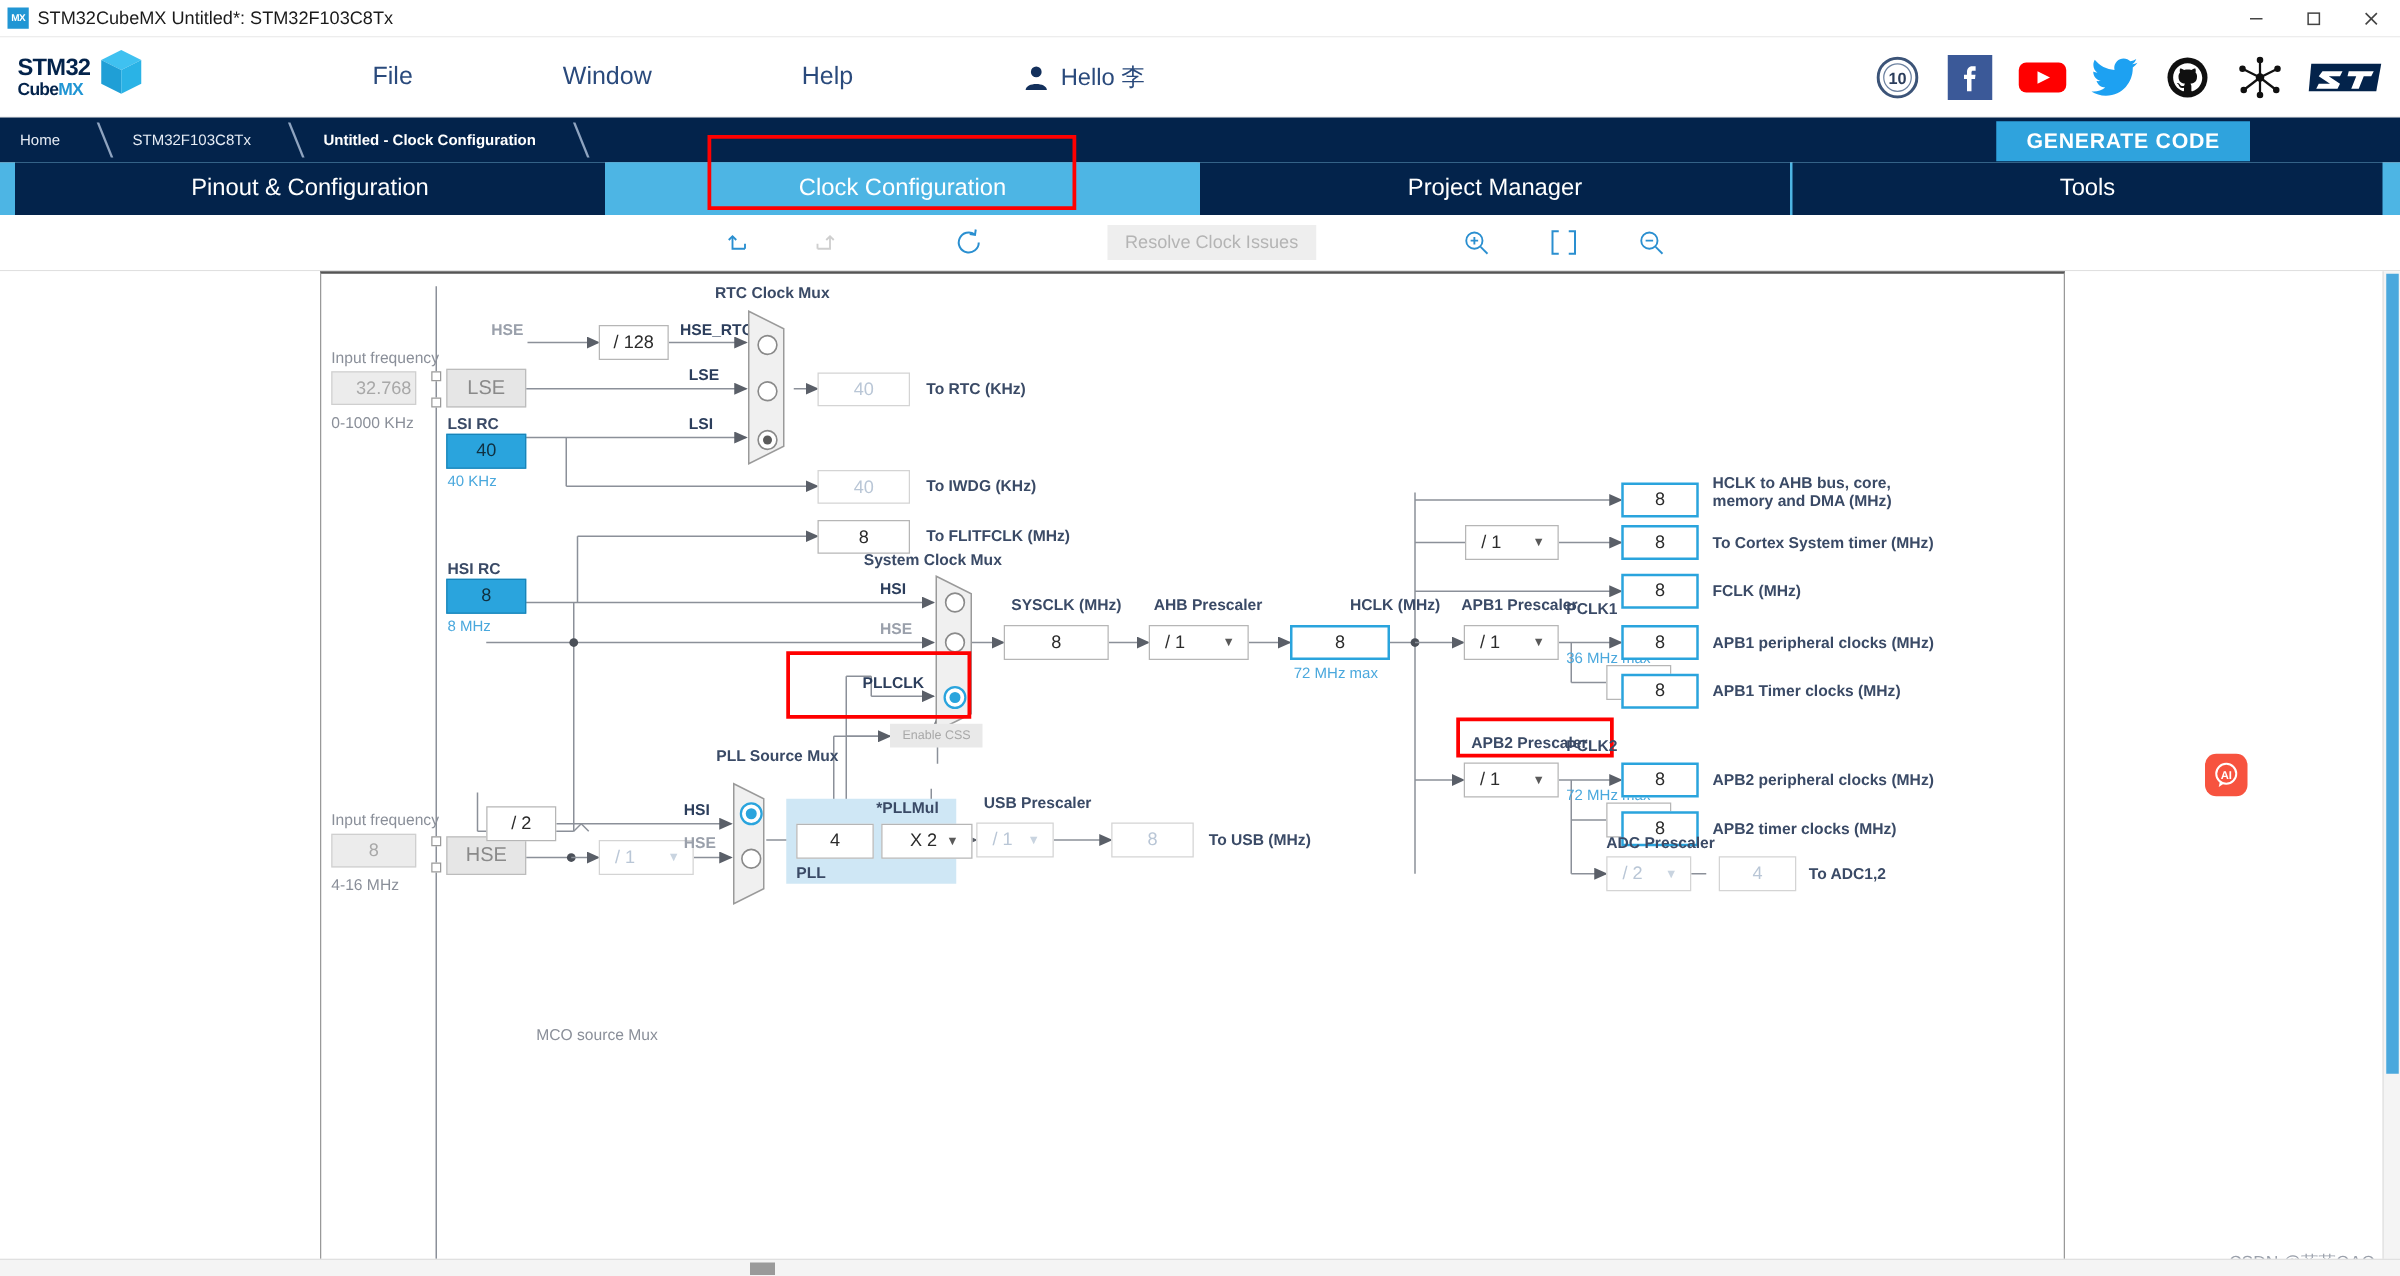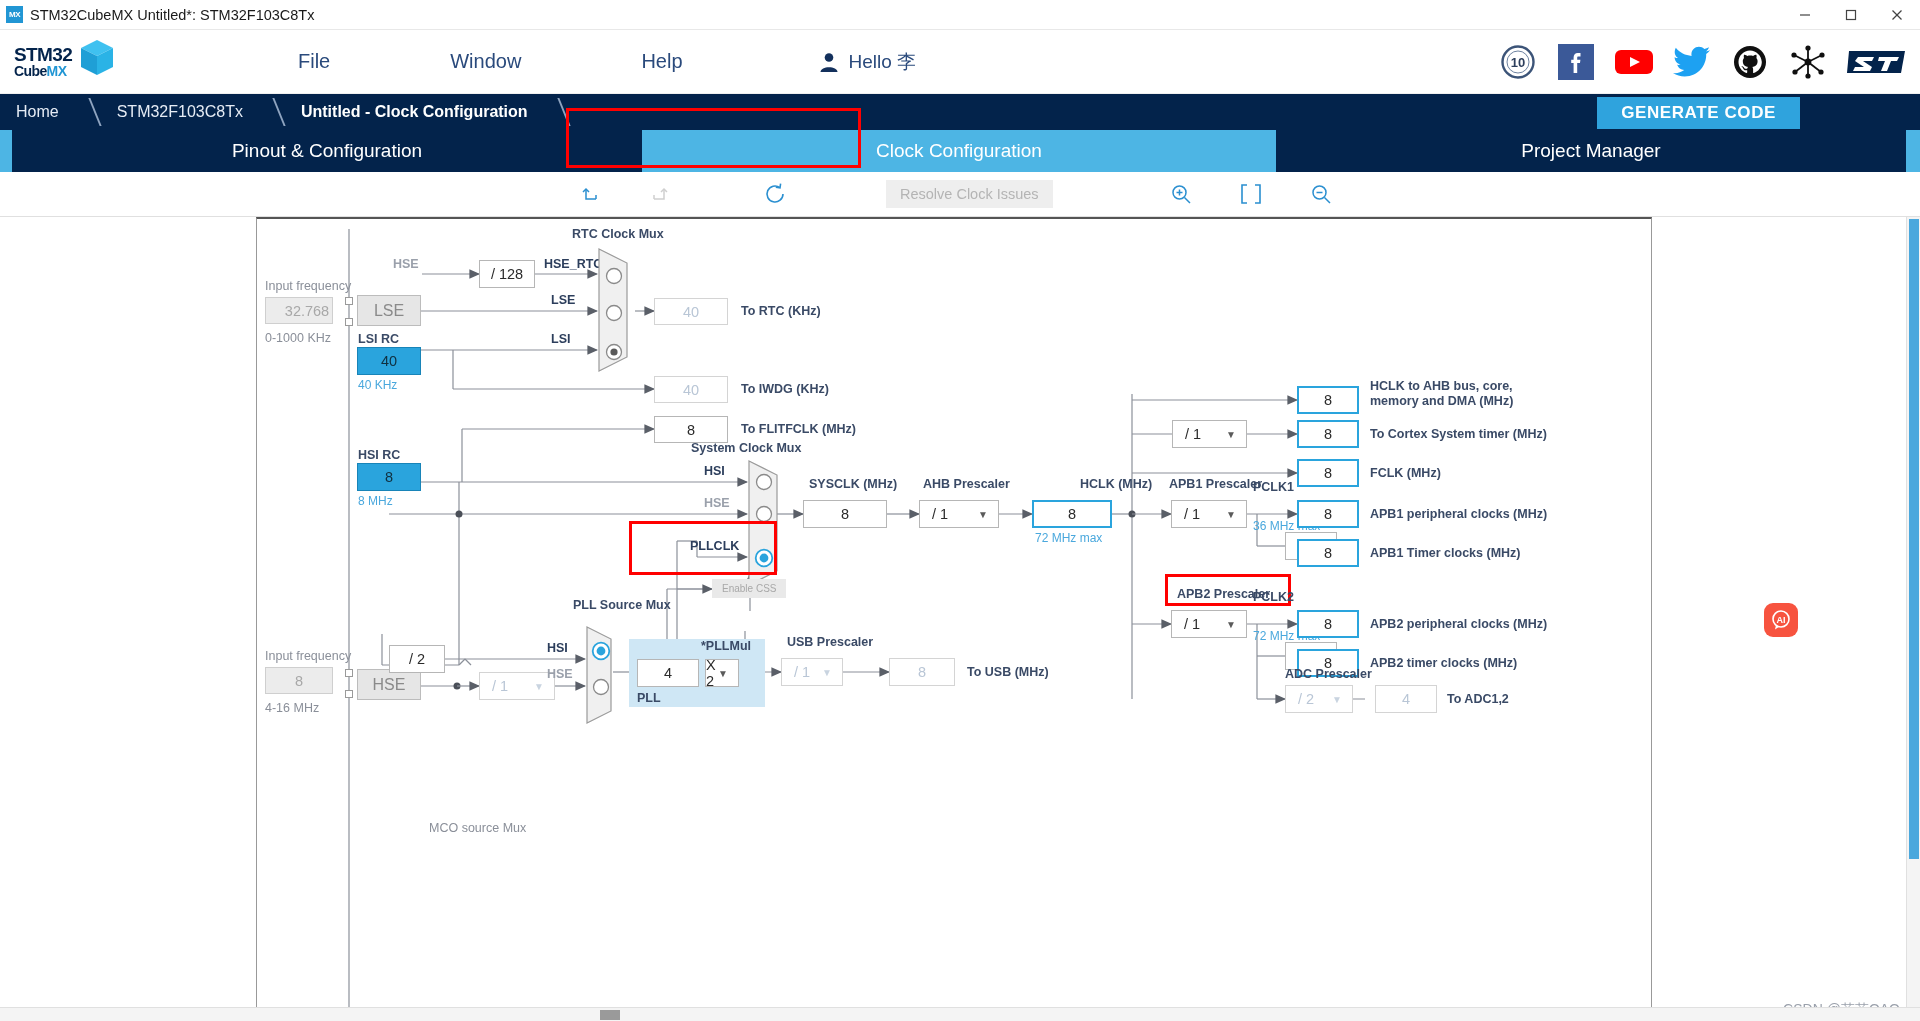--- a/index.html
+++ b/index.html
@@ -50,21 +50,21 @@
   .hello .avatar { width:22px; height:22px; }
   .socials { position:absolute; right:12px; display:flex; align-items:center; gap:18px; }
   .soc { width:40px; height:40px; display:flex; align-items:center; justify-content:center; }
 
   
   .breadcrumb {
     height:36px; background:#03234b; display:flex; align-items:center;
     position:relative; color:#ffffff;
   }
   .crumb { display:flex; align-items:center; height:36px; }
-  .crumb .txt { font-size:16px; padding:0 16px; color:#e6ecf5; }
+  .crumb .txt { font-size:12px; padding:0 16px; color:#e6ecf5; }
   .crumb.active .txt { font-weight:bold; color:#ffffff; }
   .crumb .sep { width:26px; height:36px; position:relative; }
   .crumb .sep::after {
     content:""; position:absolute; left:0; top:4px; width:19px; height:28px;
     border-right:2px solid #8fa4c0;
     transform:skewX(22deg); border-top:0; border-bottom:0;
   }
   .gen-code {
     position:absolute; right:120px; top:3px;
     background:#2fa3dd; color:#ffffff; font-size:17px; font-weight:bold;
@@ -290,20 +290,21 @@
     <span class="txt">Untitled - Clock Configuration</span>
     <span class="sep"></span>
   </div>
   <div class="gen-code">GENERATE CODE</div>
 </div>
 
 <div class="tabrow">
   <div class="tab">Pinout &amp; Configuration</div>
   <div class="tab sel">Clock Configuration</div>
   <div class="tab">Project Manager</div>
+  <div class="tab">Tools</div>
   <div class="tab-highlight"></div>
 </div>
 
 <div class="toolbar">
   <div class="grp" style="left:578px;">
     <div class="tb-ico">
       <svg width="22" height="22" viewBox="0 0 22 22" fill="none" stroke="#2a8fd0" stroke-width="1.5">
         <path d="M16 16 H6 V6"></path>
           <polyline points="3,9 6,6 9,9"></polyline>
           <path d="M16 16 V12"></path>
@@ -629,21 +630,21 @@
     </div>
     <div style="position:absolute; left:335px; top:459px;">
       <svg width="18" height="18">
             <circle cx="9" cy="9" r="7.5" fill="#fff" stroke="#8a8a8a" stroke-width="1.3"></circle>
           </svg>
     </div>
 
     <div class="pllpanel" style="left:372px; top:420px; width:136px; height:68px;"></div>
     <div class="valbox" style="left:380px; top:440px; width:62px; height:28px;">4</div>
     <div class="lbl dark" style="left:444px; top:420px;">*PLLMul</div>
-    <div class="selbox" style="left:448px; top:440px; width:34px; height:28px; padding-left:0;">
+    <div class="selbox" style="left:448px; top:440px; width:73px; height:28px; padding-left:22px;">
       <span>X 2</span>
           <span class="chev">▼</span>
     </div>
     <div class="lbl dark" style="left:380px; top:472px;">PLL</div>
 
     <div class="lbl dark" style="left:530px; top:416px;">USB Prescaler</div>
     <div class="selbox dis" style="left:524px; top:439px; width:62px; height:28px;">
       <span>/ 1</span>
           <span class="chev">▼</span>
     </div>

